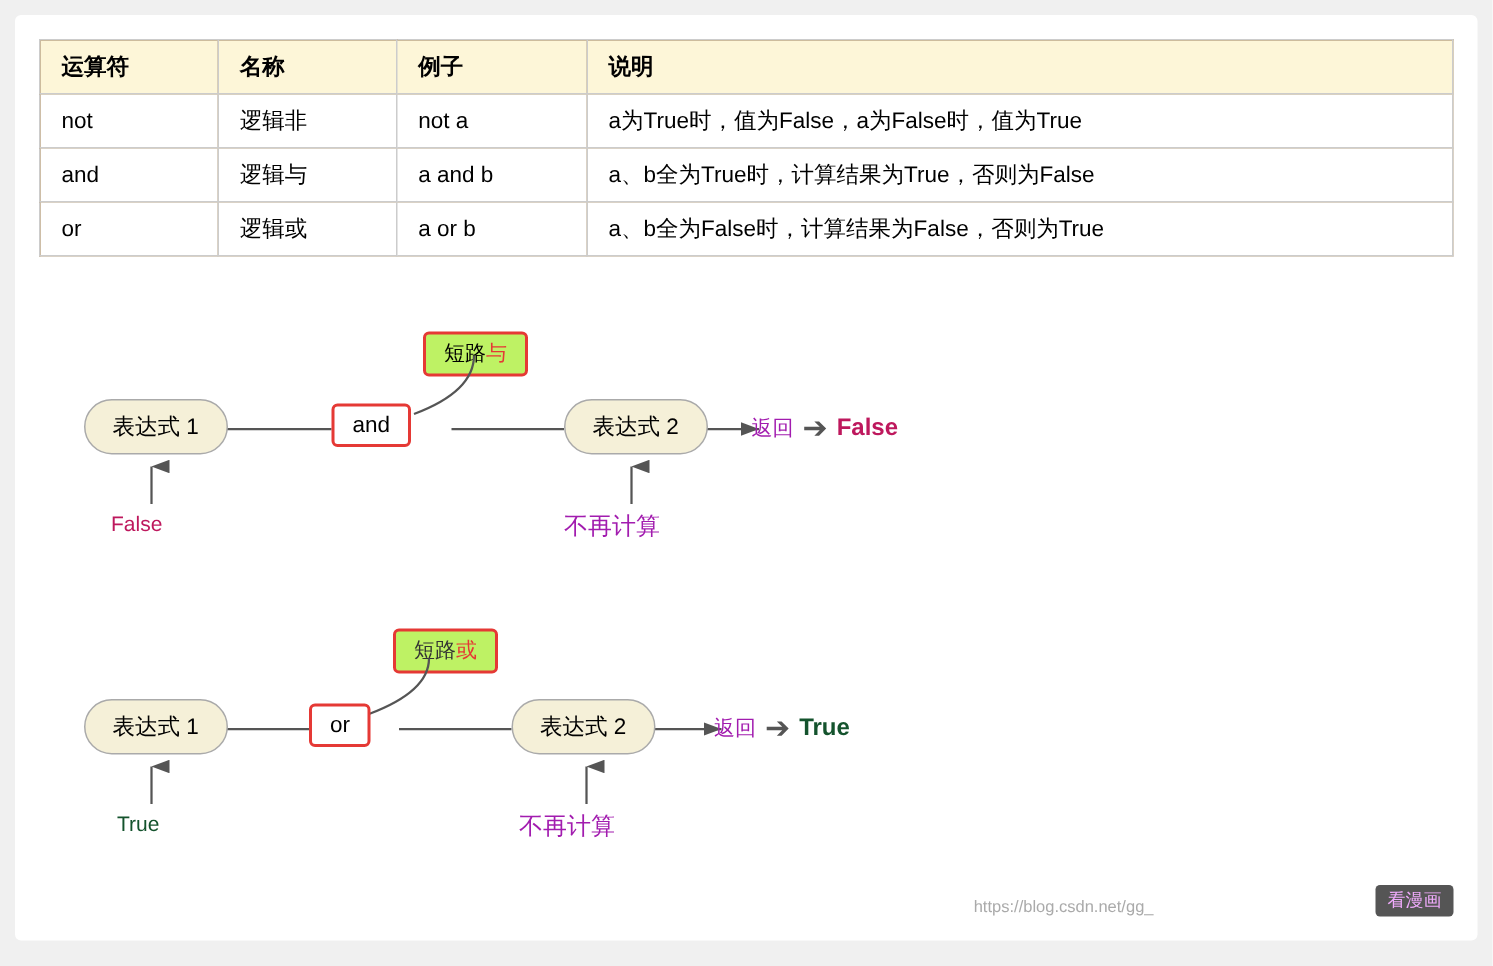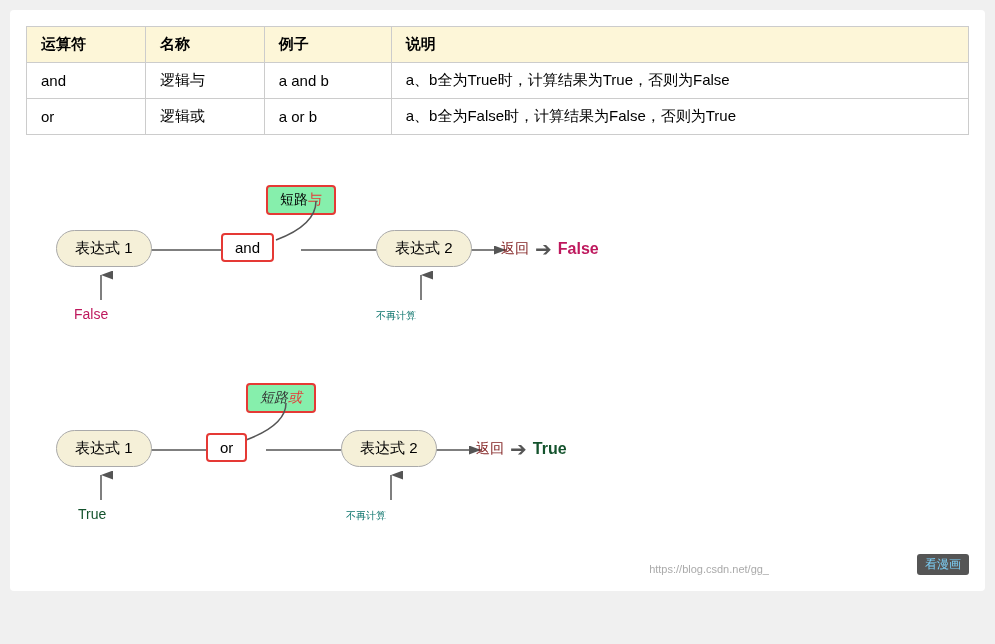--- a/index.html
+++ b/index.html
@@ -71,28 +71,29 @@
 
     
     .label-box {
       display: inline-flex;
       align-items: center;
       justify-content: center;
       border: 2px solid #e53935;
       border-radius: 4px;
       padding: 4px 12px;
       font-size: 14px;
-      background: #86efac;
+      background: #bef264;
       position: absolute;
+      margin-left: 16px;
     }
 
     .false-text { color: #be185d; font-size: 14px; }
     .true-text { color: #14532d; font-size: 14px; }
-    .gray-text { color: #0f766e; font-size: 10px; }
-    .return-text { color: #7f1d1d; font-size: 14px; }
+    .gray-text { color: #a21caf; font-size: 16px; }
+    .return-text { color: #a21caf; font-size: 14px; }
 
     .node {
       position: absolute;
       text-align: right;
     }
   </style>
 </head>
 <body>
 
 <div class="container">
@@ -101,20 +102,26 @@
     <thead>
       <tr>
         <th>运算符</th>
         <th>名称</th>
         <th>例子</th>
         <th>说明</th>
       </tr>
     </thead>
     <tbody>
       <tr>
+        <td>not</td>
+        <td>逻辑非</td>
+        <td>not a</td>
+        <td>a为True时，值为False，a为False时，值为True</td>
+      </tr>
+      <tr>
         <td>and</td>
         <td>逻辑与</td>
         <td>a and b</td>
         <td>a、b全为True时，计算结果为True，否则为False</td>
       </tr>
       <tr>
         <td>or</td>
         <td>逻辑或</td>
         <td>a or b</td>
         <td>a、b全为False时，计算结果为False，否则为True</td>
@@ -178,21 +185,21 @@
       <div class="node" style="left:330px; top:130px;">
         <span class="gray-text">不再计算</span>
       </div>
     </div>
   </div>
 
   <div class="diagram-area">
     <div style="position:relative; height:170px; margin-bottom:20px;">
 
       <div class="label-box" style="left:200px; top:8px;">
-        <span style="color:#333;font-style:italic;">短路<span style="color:#e53935;">或</span></span>
+        <span style="color:#333;">短路<span style="color:#e53935;">或</span></span>
       </div>
 
       <svg style="position:absolute;top:0;left:0;width:100%;height:100%;overflow:visible;pointer-events:none;">
 
         <line x1="100" y1="75" x2="160" y2="75" stroke="#555" stroke-width="1.5"></line>
 
         <line x1="220" y1="75" x2="295" y2="75" stroke="#555" stroke-width="1.5"></line>
 
         <line x1="390" y1="75" x2="435" y2="75" stroke="#555" stroke-width="1.5" marker-end="url(#arrowhead-gray2)"></line>
 
@@ -235,18 +242,18 @@
       </div>
 
       <div class="node" style="left:300px; top:130px;">
         <span class="gray-text">不再计算</span>
       </div>
     </div>
 
     <div style="position:absolute; bottom:0; right:200px; font-size:11px; color:#aaa;margin-left:26px;">
       <span>https://blog.csdn.net/gg_</span>
     </div>
-    <div style="position:absolute; bottom:0; right:0; font-size:12px; background:#555; color:#7dd3fc; padding:2px 8px; border-radius:3px;">
+    <div style="position:absolute; bottom:0; right:0; font-size:12px; background:#555; color:#f0abfc; padding:2px 8px; border-radius:3px;">
       <span>看漫画</span>
     </div>
   </div>
 
 </div>
 
 </body></html>

